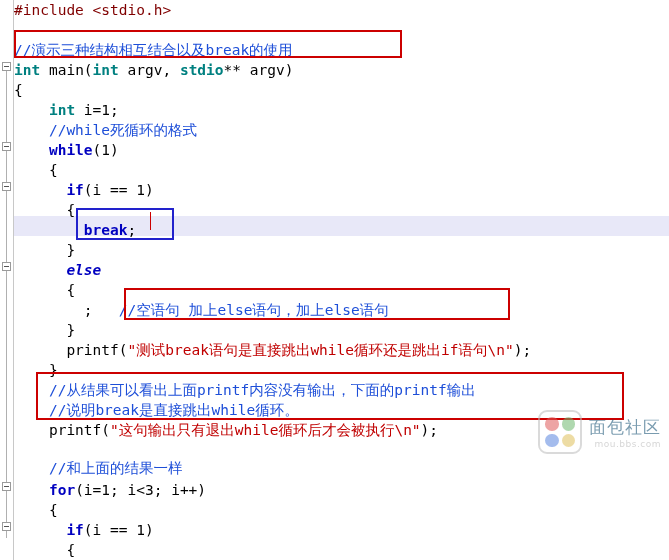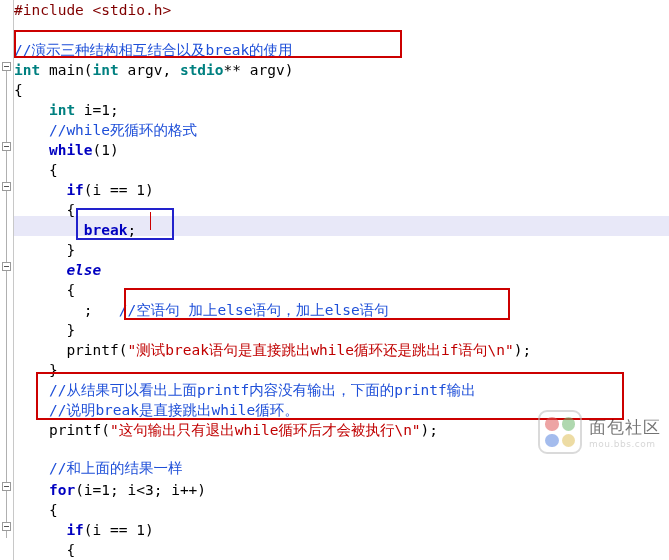--- a/index.html
+++ b/index.html
@@ -11,20 +11,21 @@
     width: 669px;
     height: 560px;
     overflow: hidden;
     font-family: "DejaVu Sans Mono", monospace;
   }
   #editor {
     position: relative;
     width: 669px;
     height: 460px;
     background: #ffffff;
+    text-align: right;
   }
   
   .gutter {
     position: absolute;
     left: 0;
     top: 0;
     width: 13px;
     height: 560px;
     background: #ffffff;
     border-right: 1px solid #c8c8c8;
@@ -133,21 +134,21 @@
   }
   .wm-dot { border-radius: 50%; }
   .wm-dot.r { background: #e05a5a; }
   .wm-dot.g { background: #6fb96f; }
   .wm-dot.b { background: #5a86e0; }
   .wm-dot.y { background: #e0c05a; }
   .wm-text { display: flex; flex-direction: column; justify-content: center; }
   .wm-main {
     font-family: "DejaVu Sans", sans-serif;
     font-size: 17px;
-    color: #000000;
+    color: #0c4a6e;
     letter-spacing: 1px;
   }
   .wm-sub {
     font-family: "DejaVu Sans", sans-serif;
     font-size: 9px;
     color: #b5b5b5;
     letter-spacing: 0.5px;
   }
 </style>
 </head>

